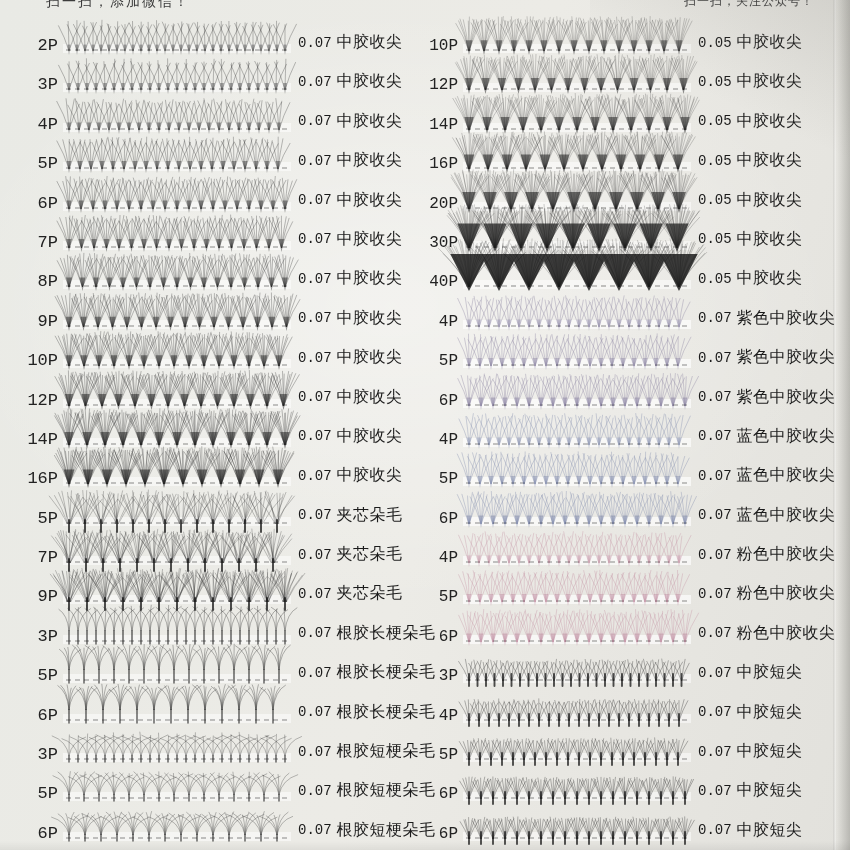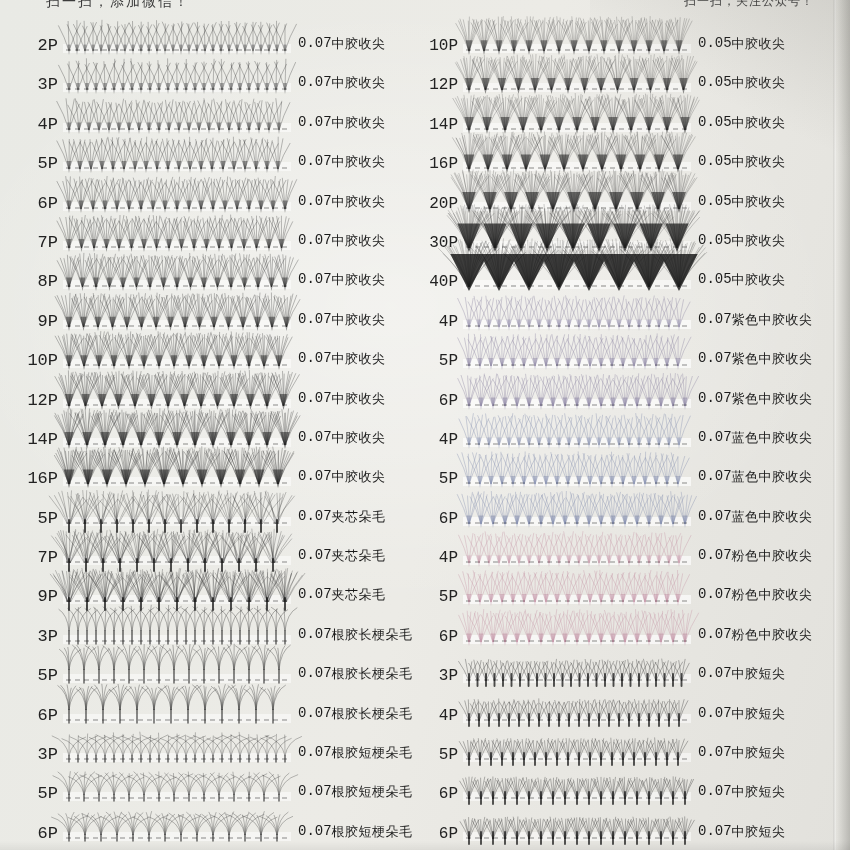--- a/index.html
+++ b/index.html
@@ -14,23 +14,23 @@
   .note-left{left:46px;font-size:14px;letter-spacing:2px;}
   .note-right{left:684px;font-size:12px;letter-spacing:1px;}
   .col{position:absolute;top:24px;height:818px;display:flex;flex-direction:column;justify-content:space-between;font-family:Liberation Mono, monospace;}
   .col-left{left:14px;width:394px;}
   .col-right{left:420px;width:426px;}
   .row{display:flex;align-items:flex-end;height:30px;position:relative;}
   .p-label{flex:0 0 44px;text-align:right;font-size:17px;line-height:1;padding-right:5px;color:#222;}
   .col-right .p-label{flex:0 0 38px;font-size:16px;}
   .strip{flex:0 0 228px;height:30px;position:relative;}
   .strip svg{position:absolute;left:0;bottom:-9px;overflow:visible;}
-  .spec{display:flex;align-items:flex-start;margin-left:7px;white-space:nowrap;margin-bottom:1px;}
+  .spec{display:flex;align-items:center;gap:5px;margin-left:7px;white-space:nowrap;margin-bottom:1px;}
   .spec-size{font-size:14px;color:#1b1b1b;}
-  .spec-name{font-size:13px;color:#1b1b1b;letter-spacing:.5px;}
+  .spec-name{font-size:16px;color:#1b1b1b;letter-spacing:.5px;}
   .crease{position:absolute;left:833px;top:0;bottom:0;width:3px;
     background:linear-gradient(to right,rgba(0,0,0,.07),rgba(255,255,255,.45));}
   .edge-right{position:absolute;right:0;top:0;bottom:0;width:13px;
     background:linear-gradient(to right,rgba(0,0,0,0),rgba(88,88,82,.30));}
   .shade-tr{position:absolute;right:0;top:0;width:260px;height:170px;pointer-events:none;
     background:linear-gradient(205deg,rgba(118,116,108,.18),rgba(118,116,108,0) 55%);}
   .shade-bottom{position:absolute;left:0;right:0;bottom:0;height:9px;
     background:linear-gradient(to top,rgba(0,0,0,.06),rgba(0,0,0,0));}
 </style>
 </head>

